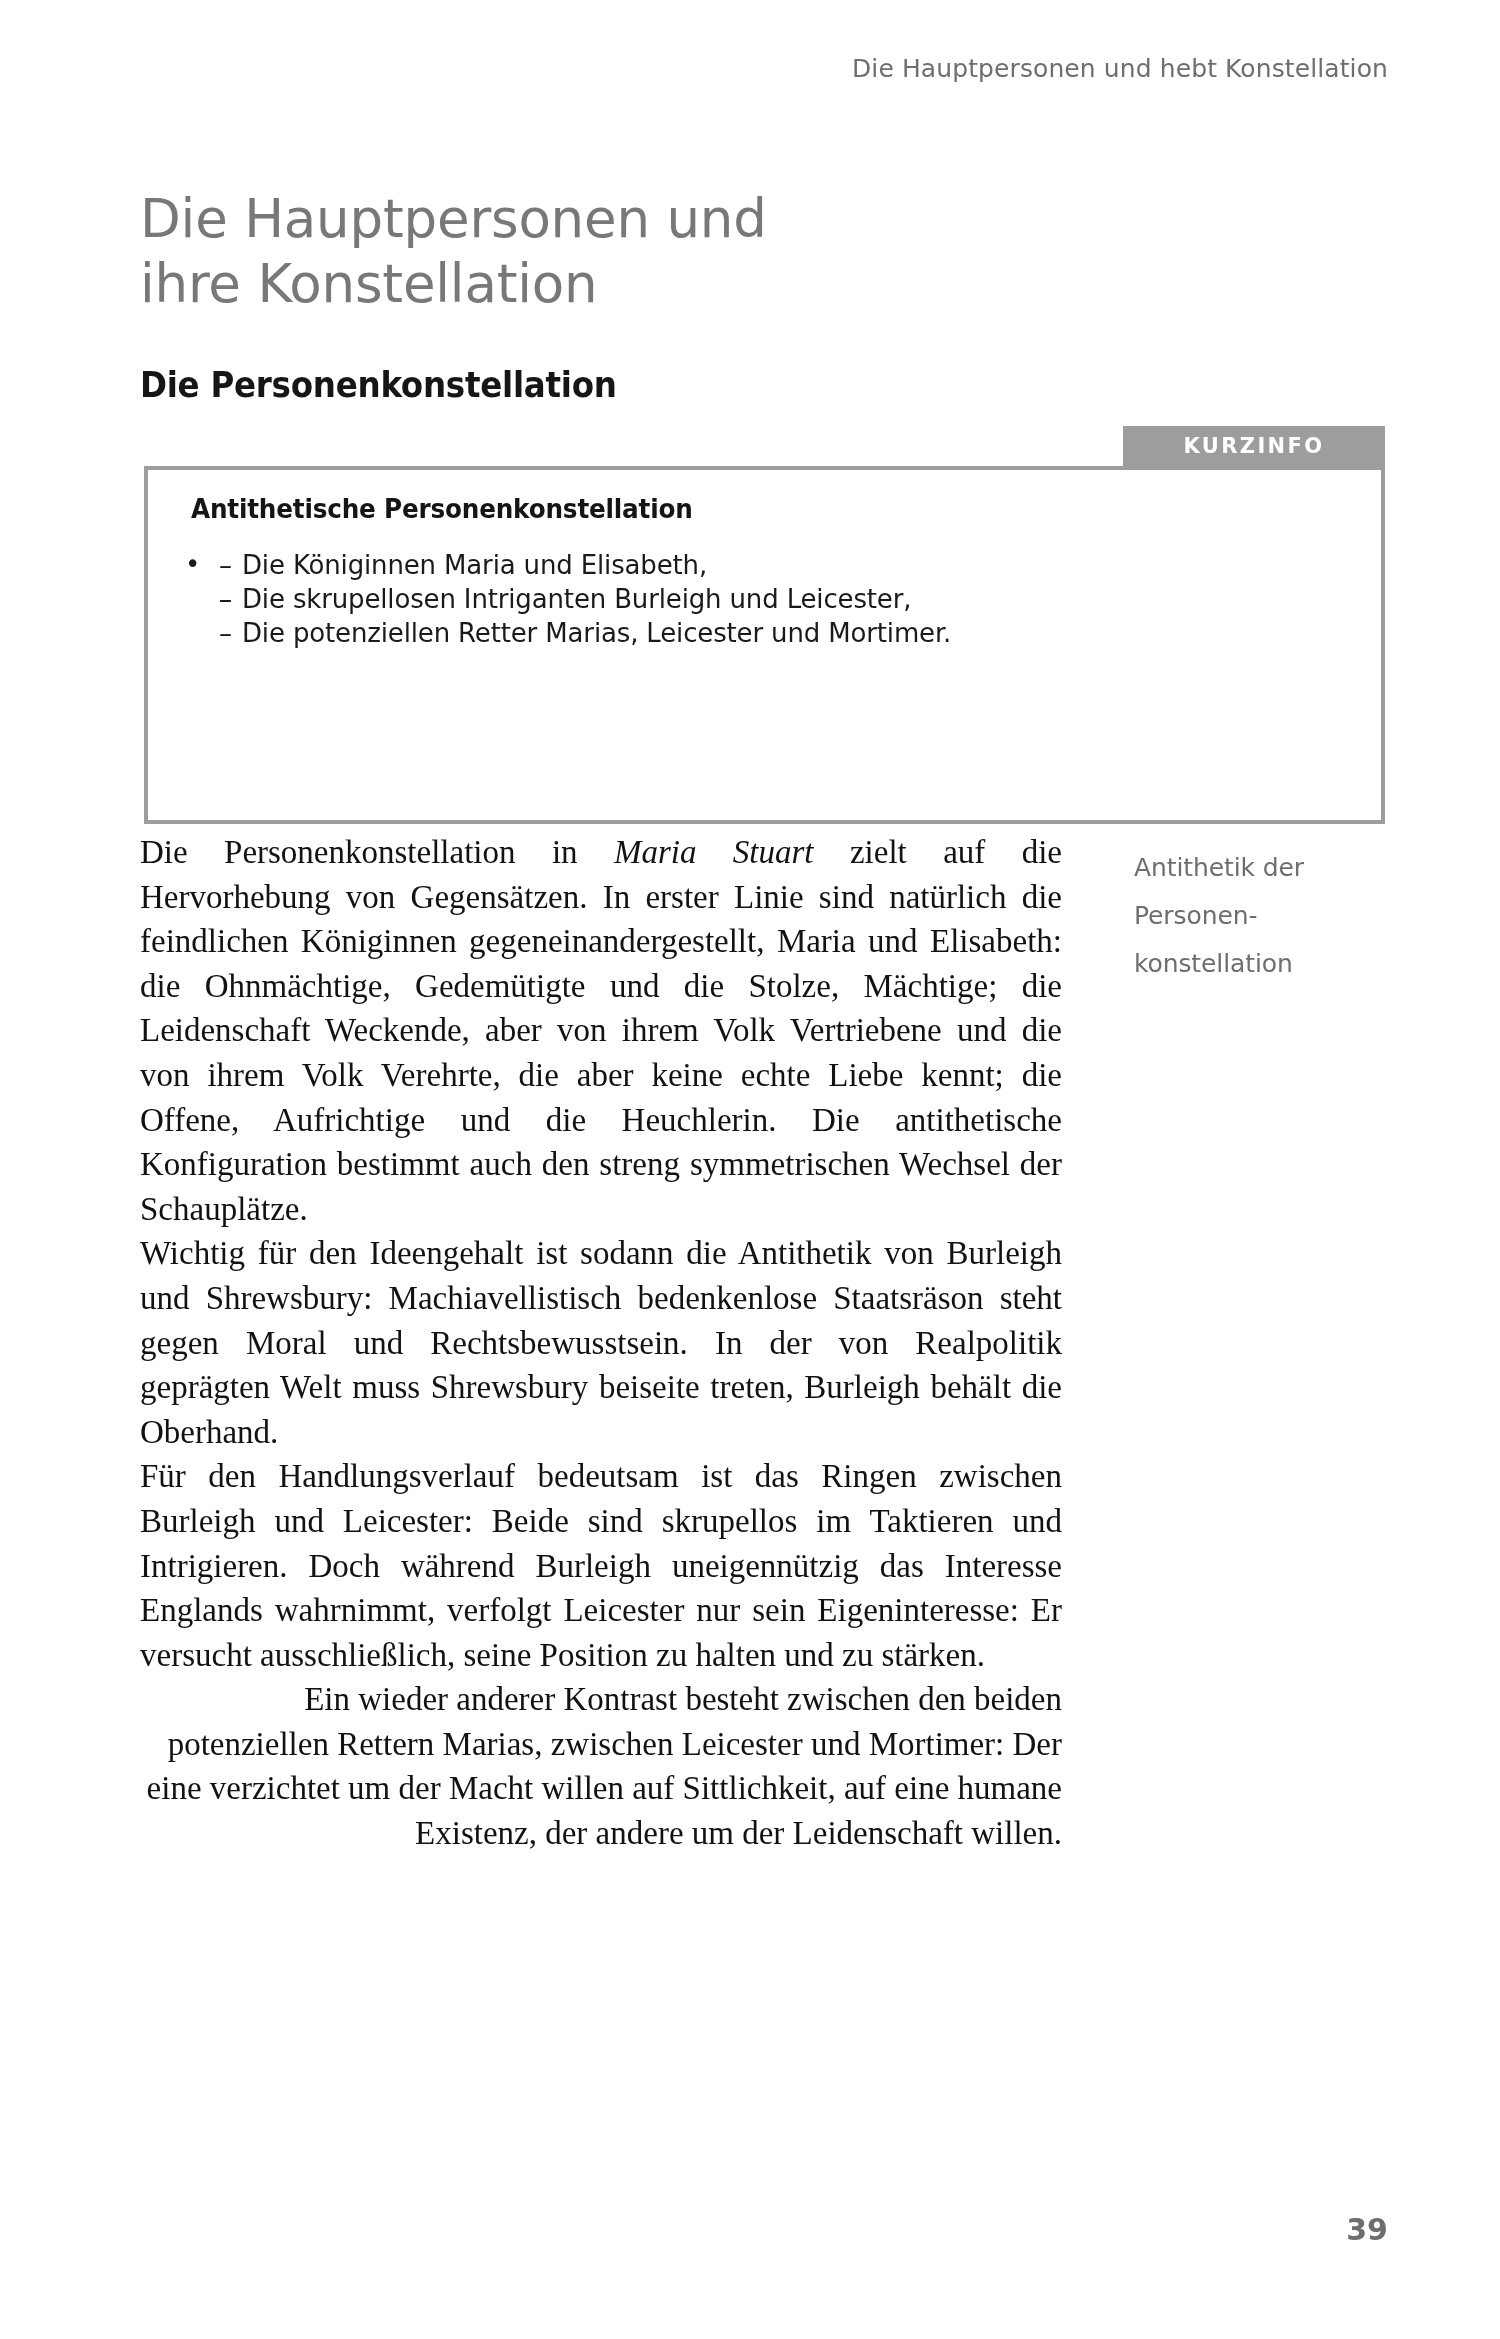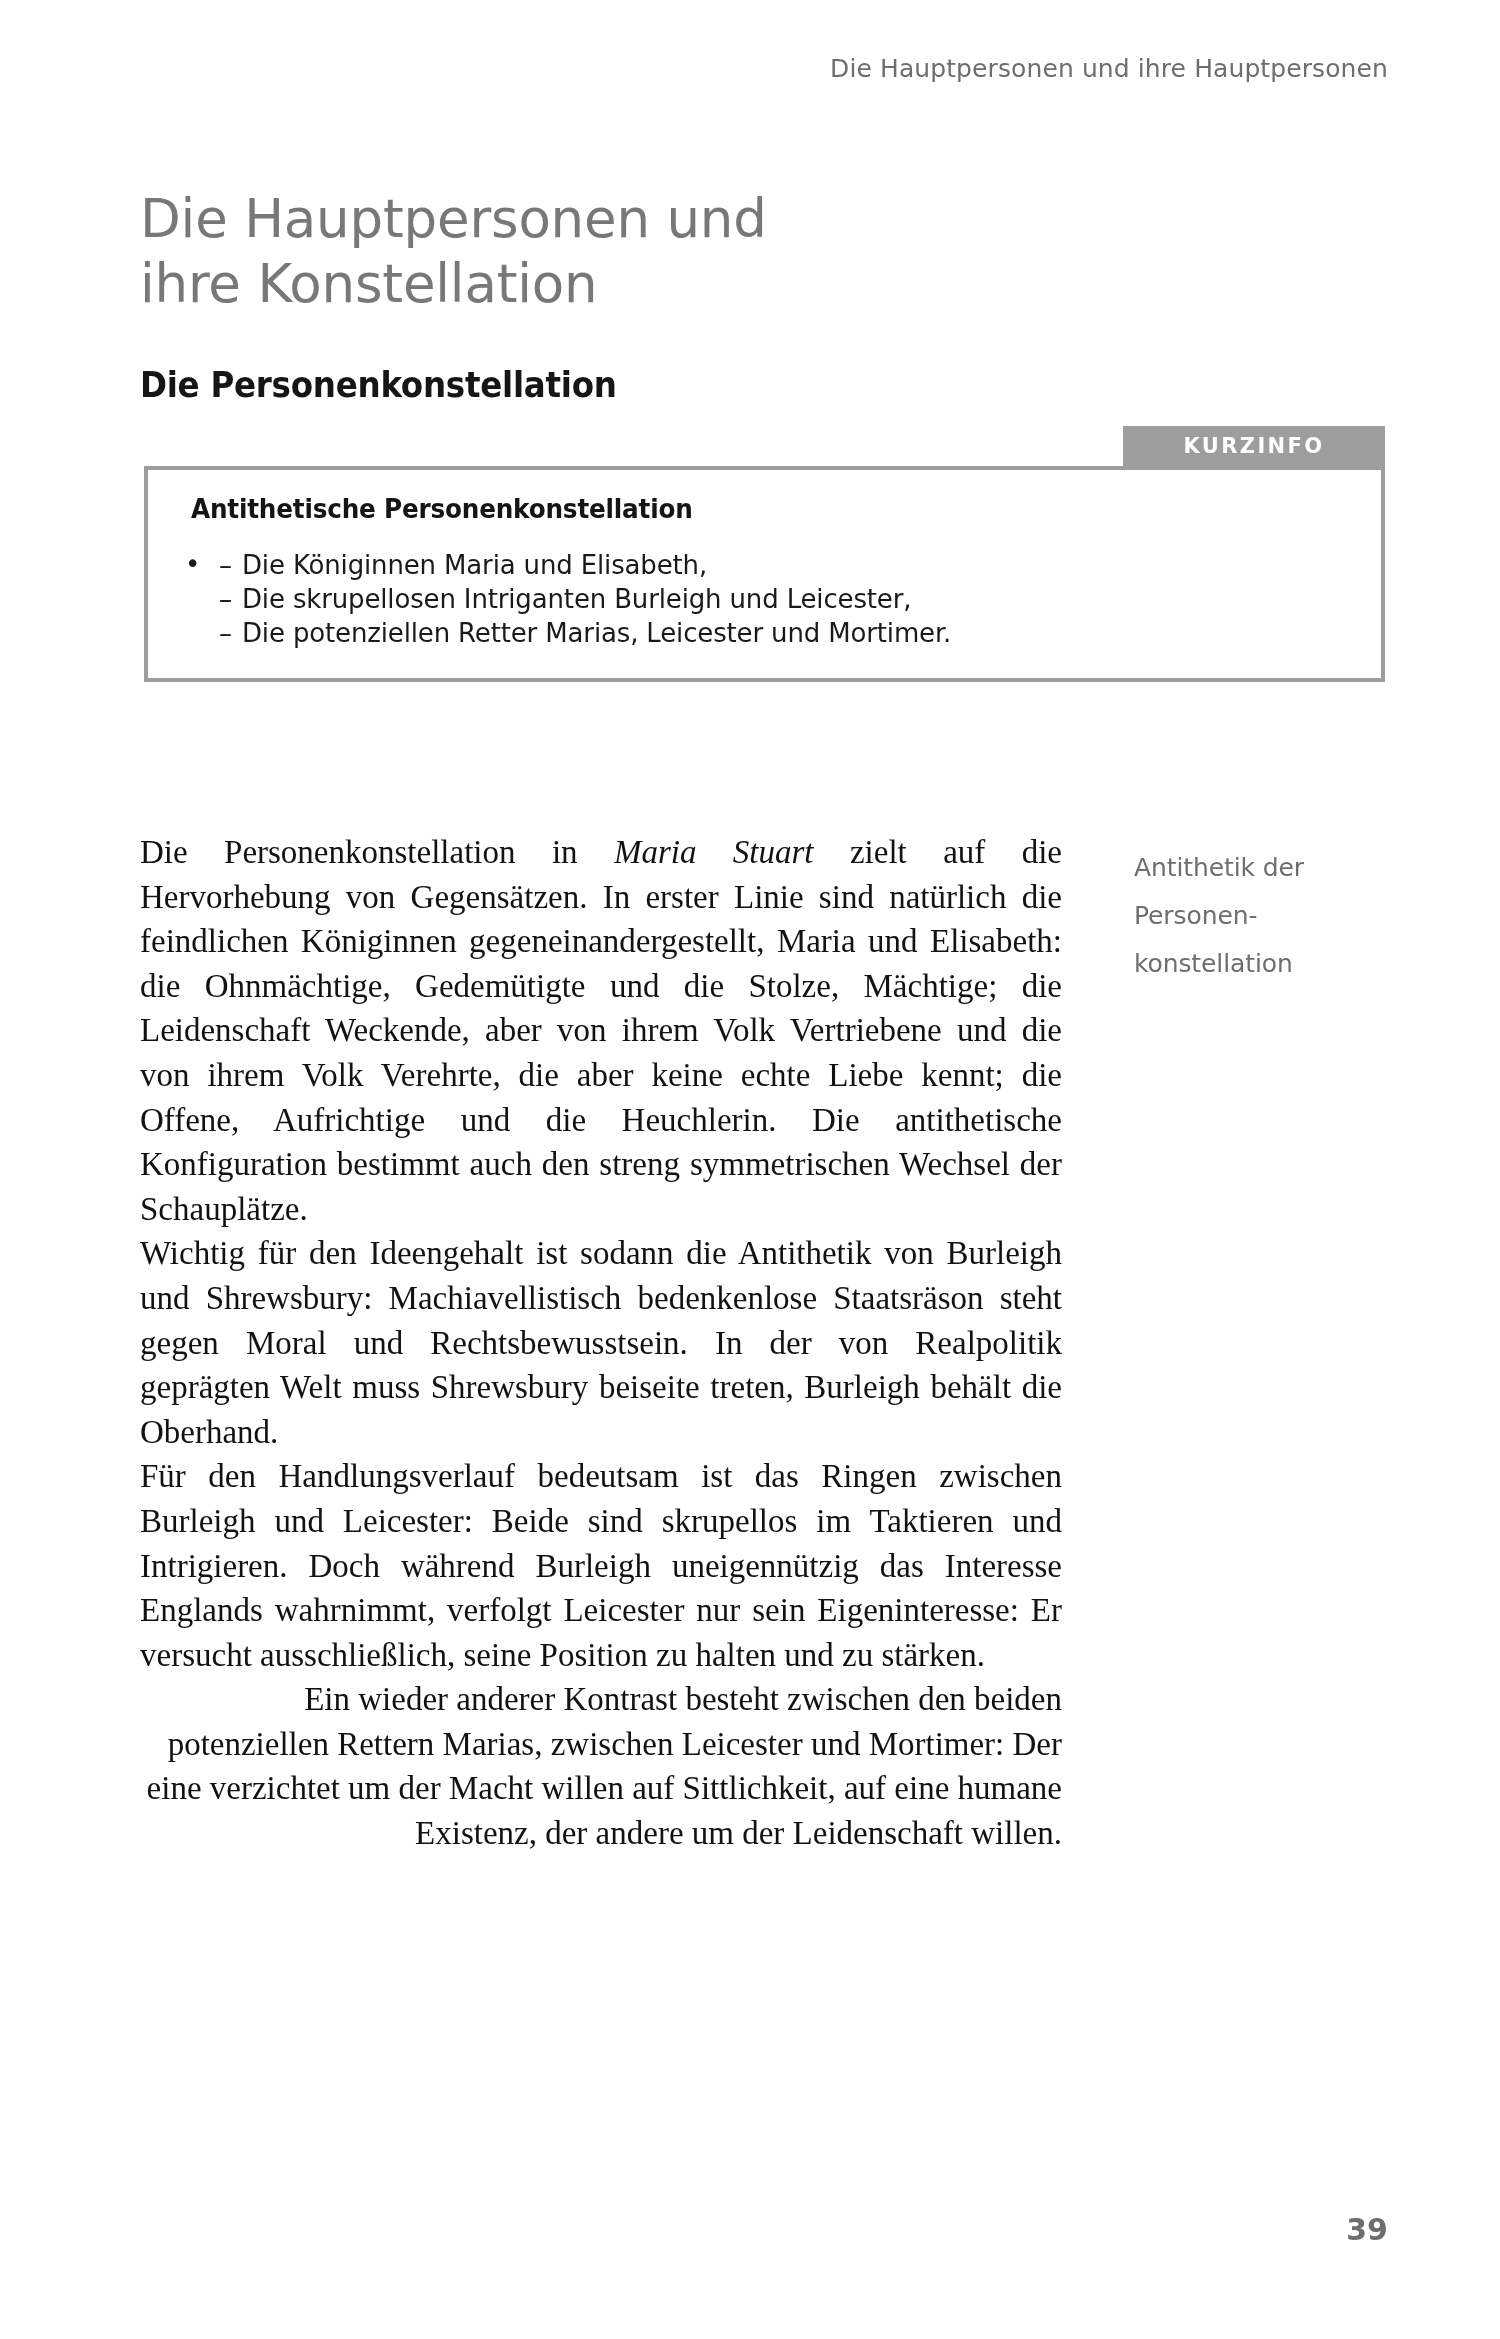--- a/index.html
+++ b/index.html
@@ -75,21 +75,21 @@
     justify-content: center;
     box-sizing: border-box;
   }
 
   
   .info-box {
     position: absolute;
     left: 144px;
     top: 466px;
     width: 1241px;
-    height: 216px;
+    height: 358px;
     border: 4px solid #9d9d9d;
     box-sizing: border-box;
     background: #ffffff;
   }
   .info-box-title {
     position: absolute;
     left: 43px;
     top: 24px;
     font-family: "DejaVu Sans", sans-serif;
     font-size: 26px;
@@ -178,21 +178,21 @@
     font-family: "DejaVu Sans", sans-serif;
     font-size: 30px;
     font-weight: bold;
     color: #6e6e6e;
     text-align: center;
   }
 </style>
 </head>
 <body>
 
-<div class="running-header">Die Hauptpersonen und ihre Hauptpersonen</div>
+<div class="running-header">Die Hauptpersonen und hebt Konstellation</div>
 
 <div class="chapter-title">
   <span class="line">Die Hauptpersonen und</span>
   <span class="line">ihre Konstellation</span>
 </div>
 
 <div class="section-heading">Die Personenkonstellation</div>
 
 <div class="kurzinfo-tab">KURZINFO</div>
 

